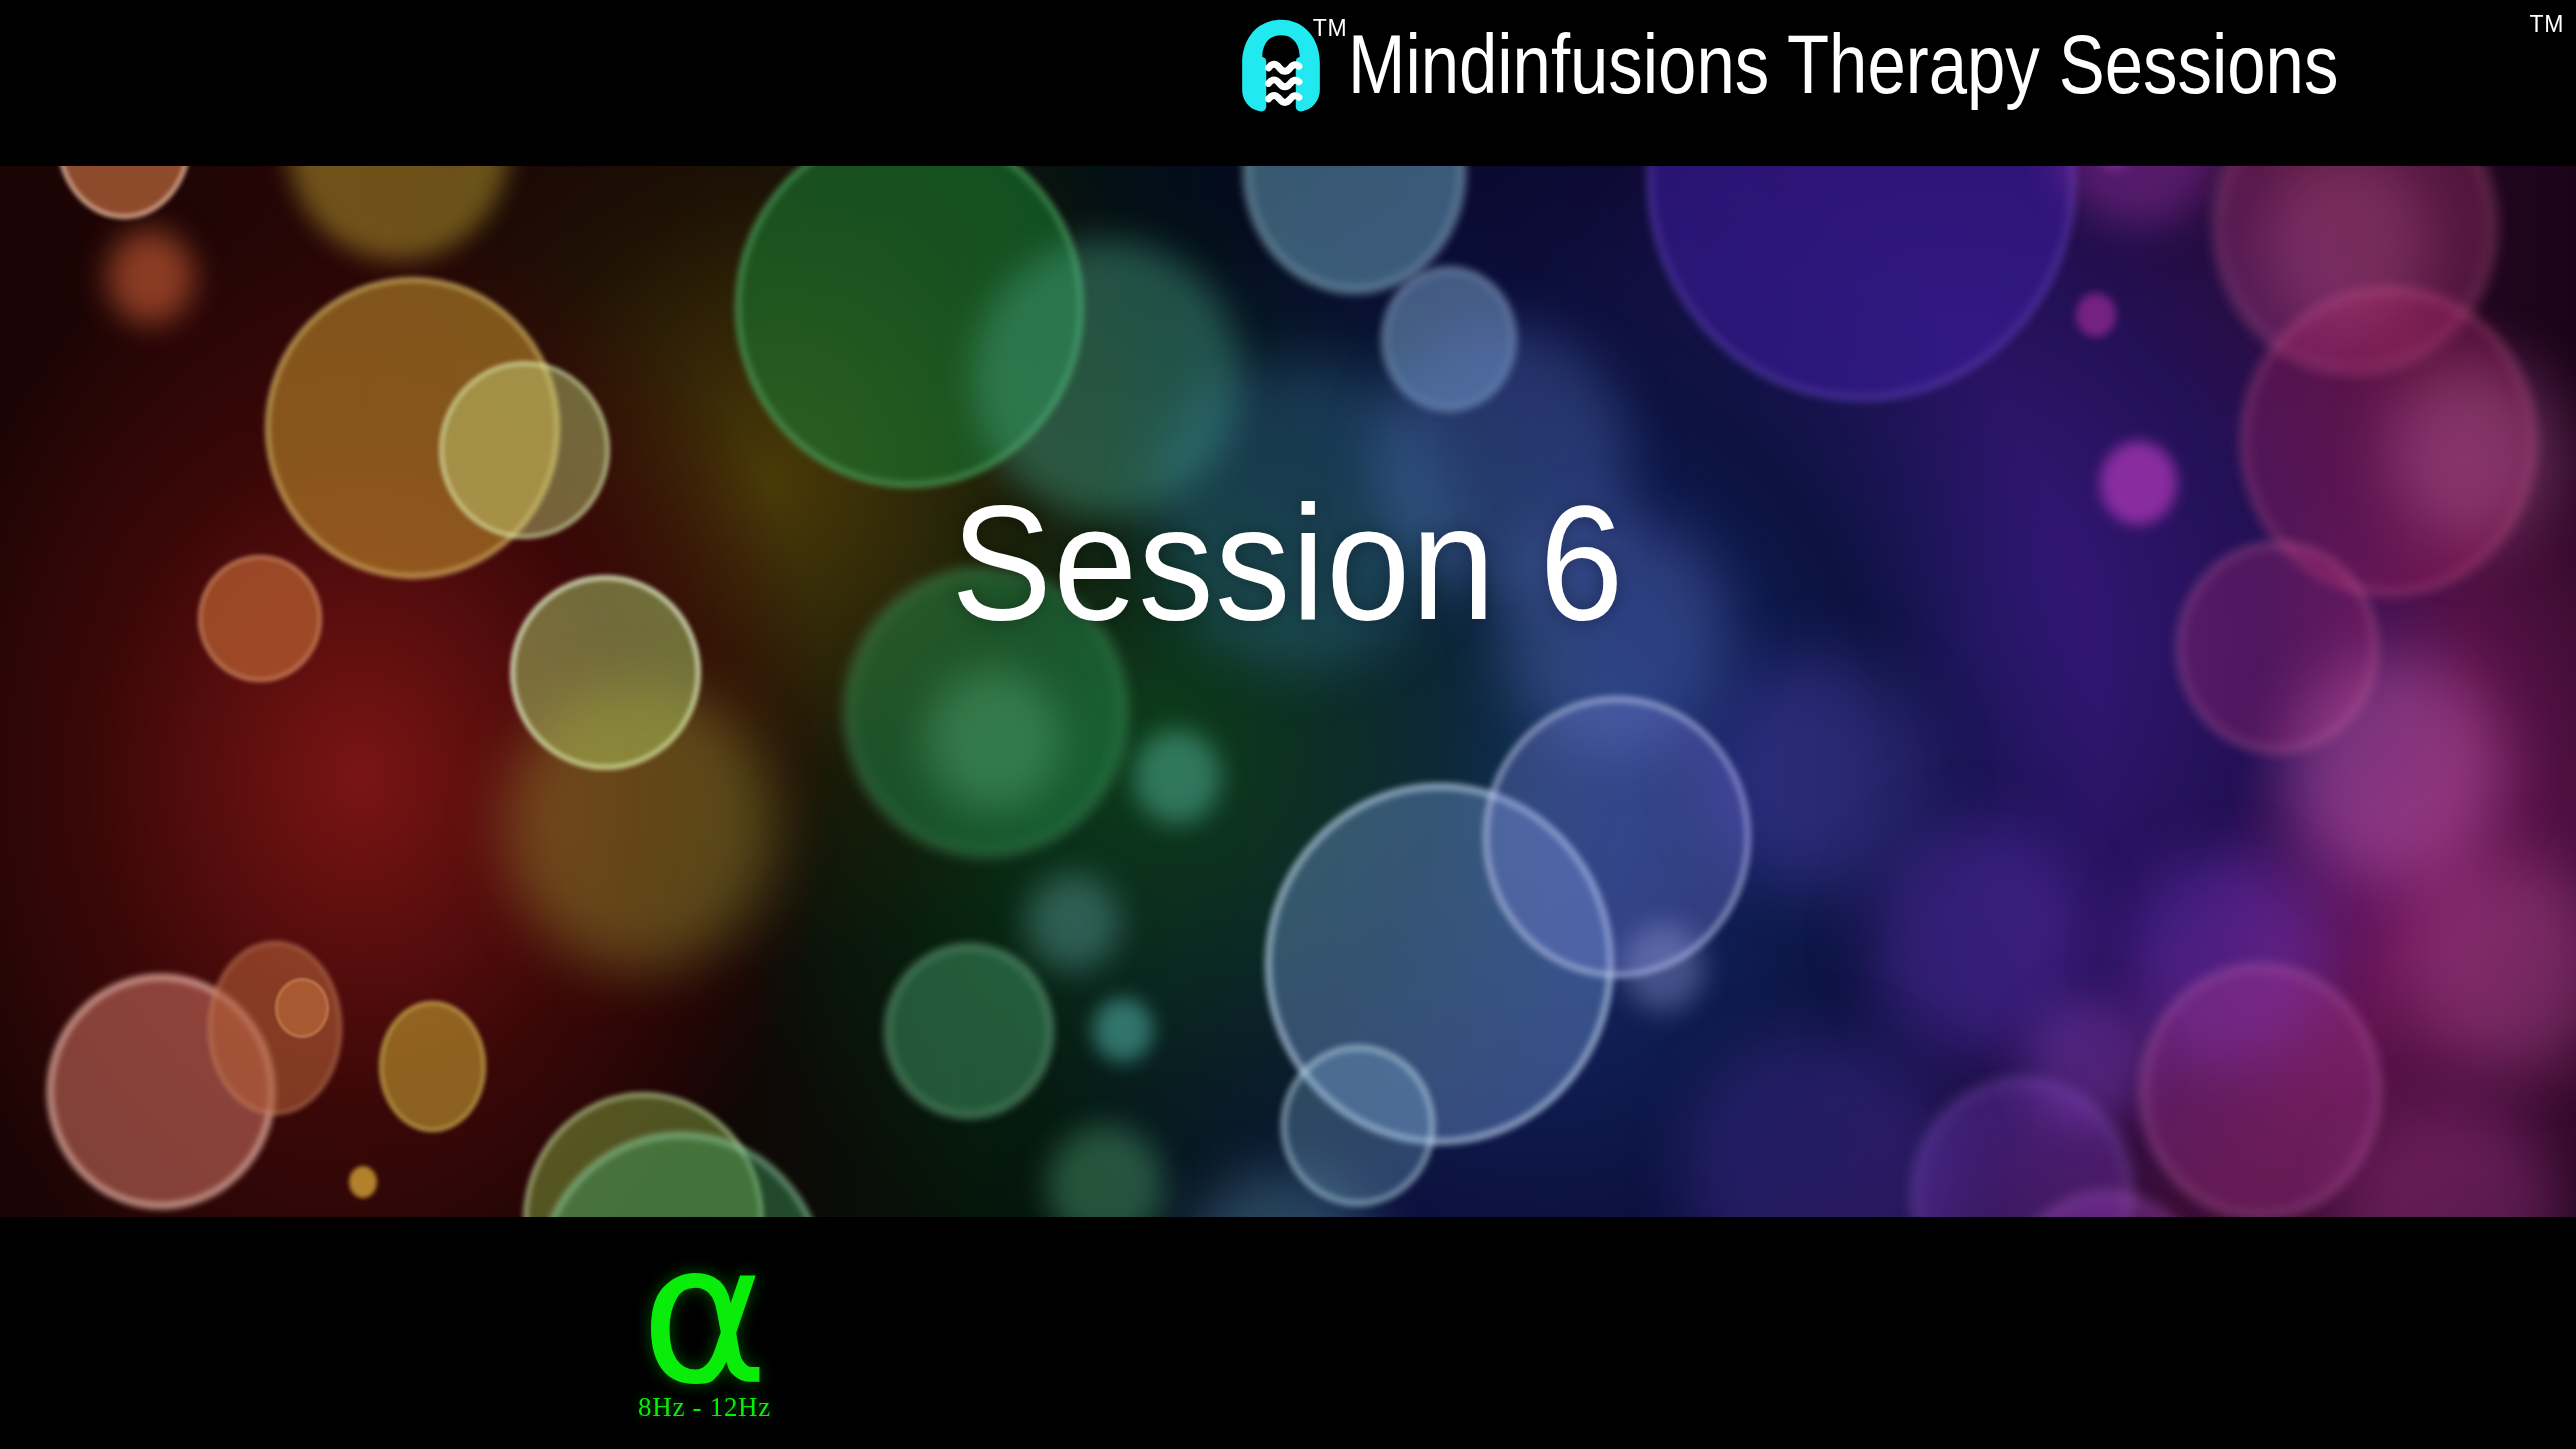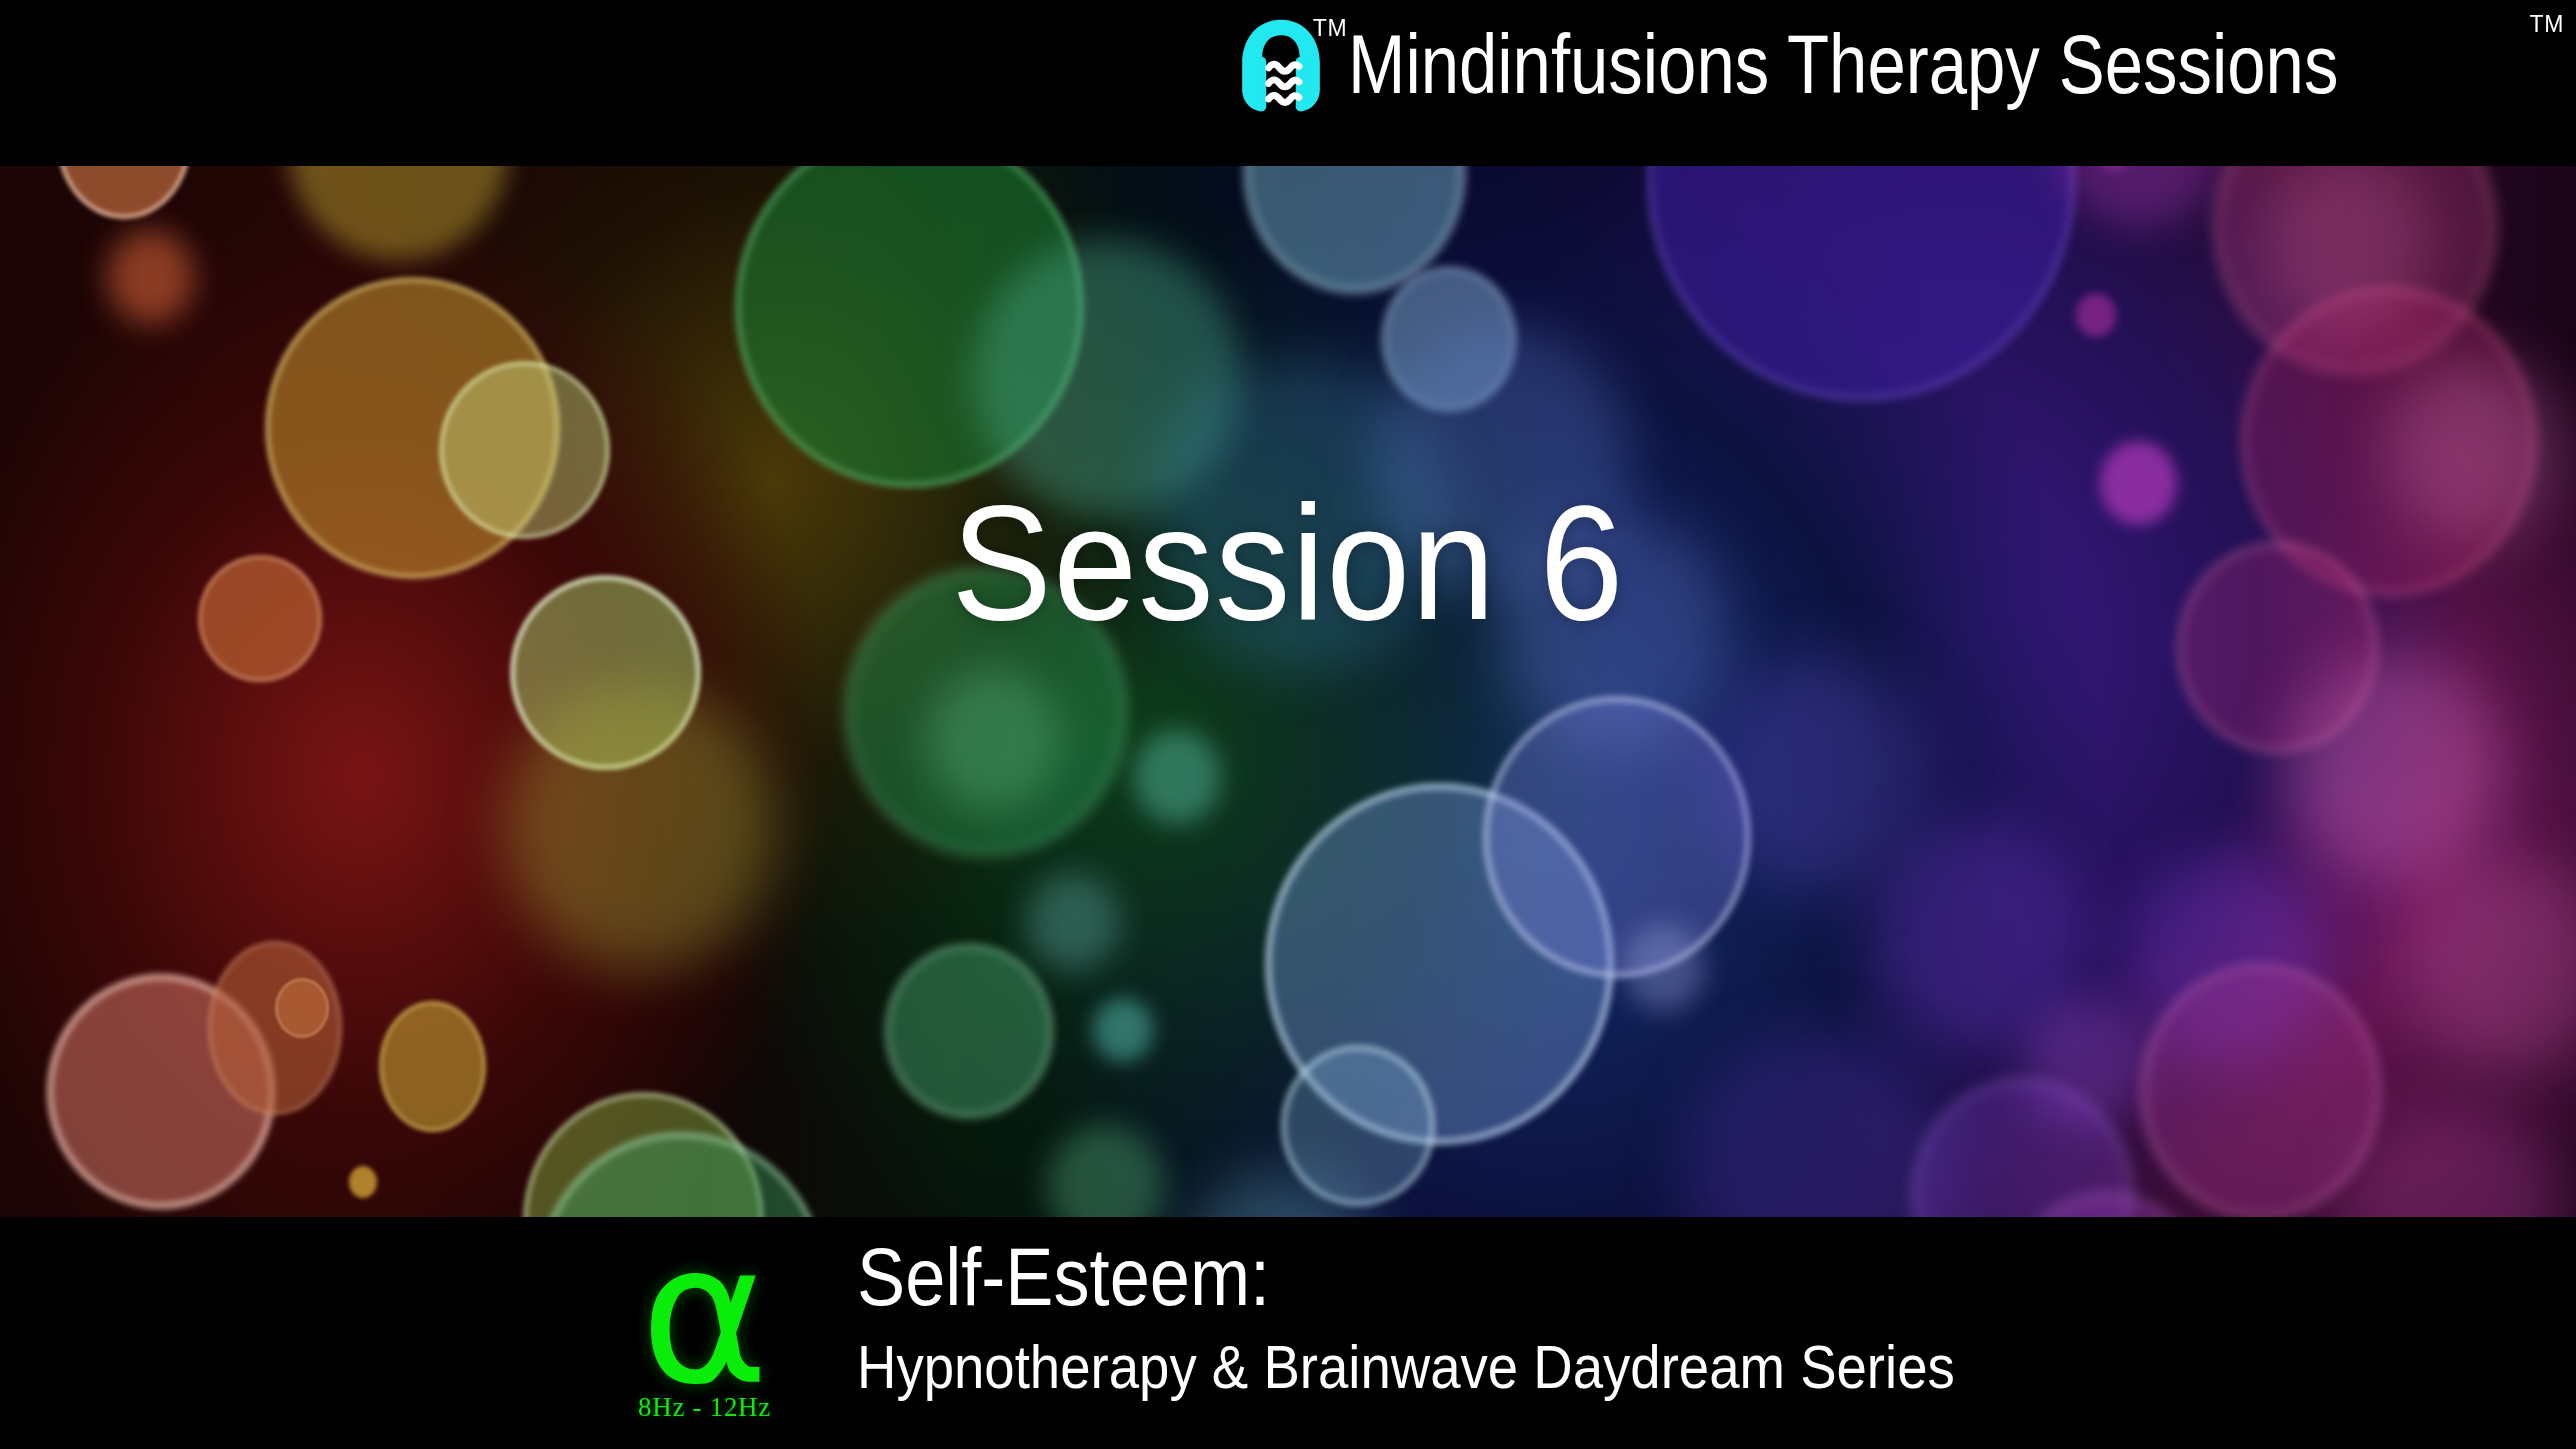--- a/index.html
+++ b/index.html
@@ -212,20 +212,16 @@
     </div>
   </div>
 
   <div id="bottombar">
 
     <div id="alpha-block">
       <span id="alpha-glyph">α</span>
       <span id="alpha-range">8Hz - 12Hz</span>
     </div>
 
-    <div id="bottom-text">
-      <span id="bt-title">Self-Esteem:</span>
-      <span id="bt-sub">Hypnotherapy &amp; Brainwave Daydream Series</span>
-    </div>
   </div>
 
 </div>
 
 
 </body></html>

